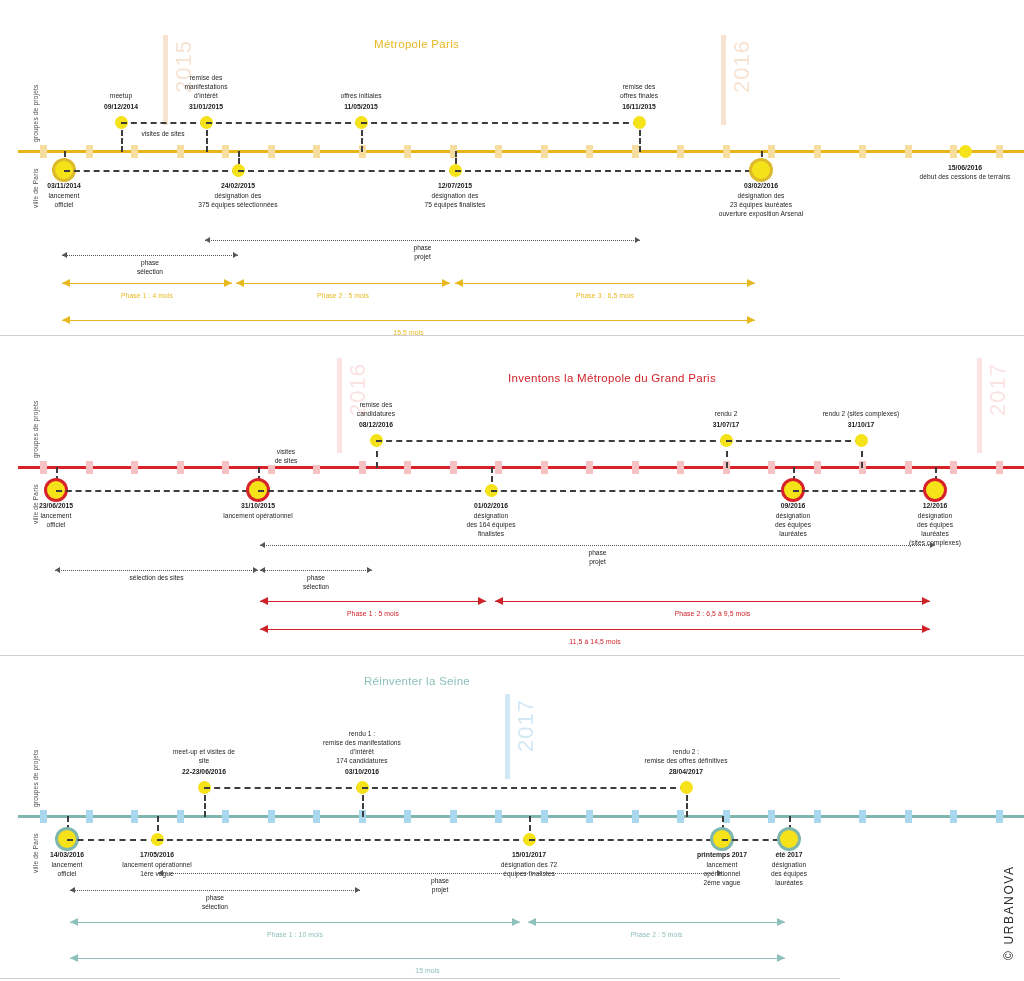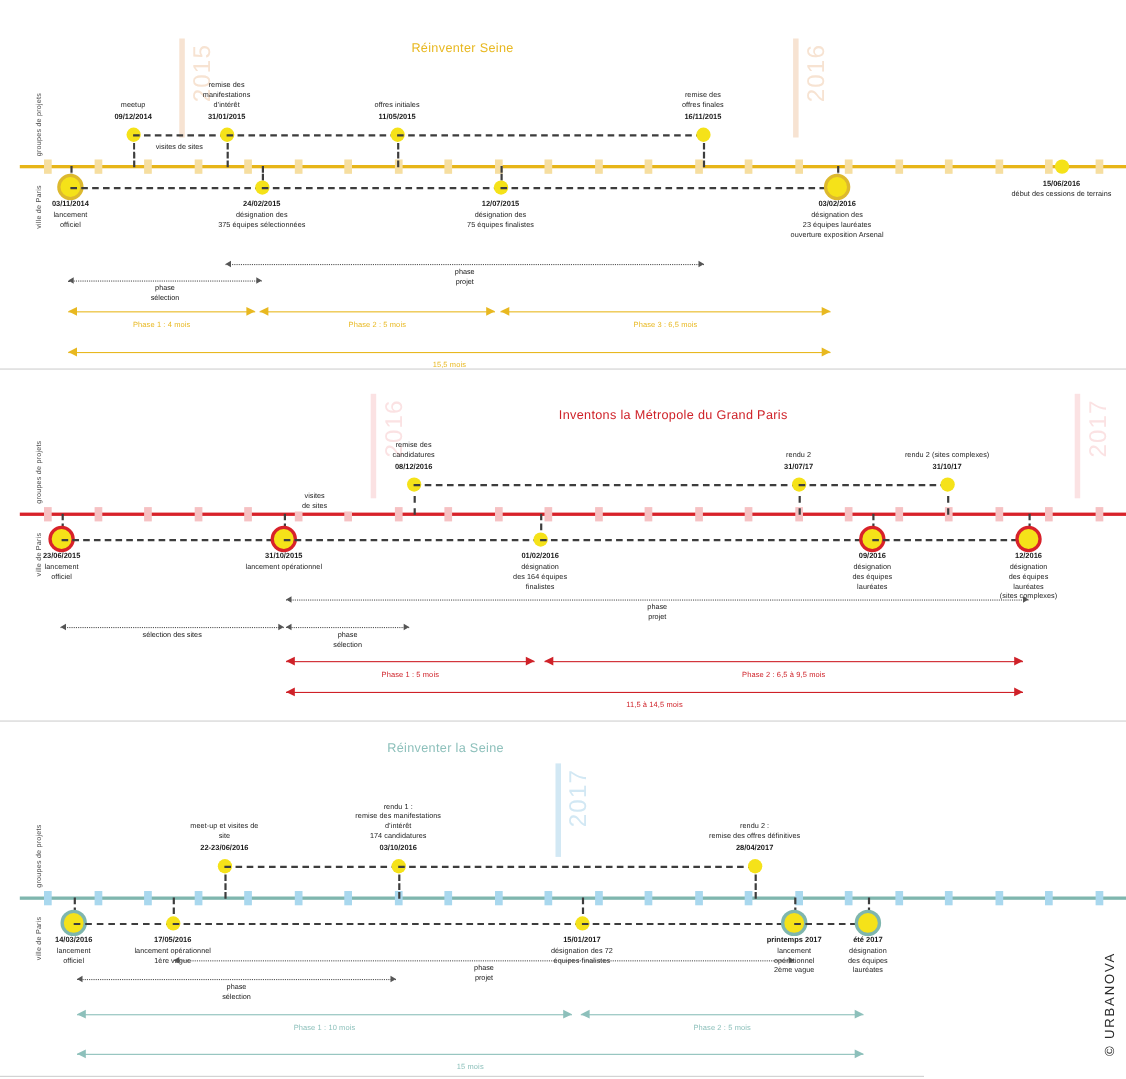--- a/index.html
+++ b/index.html
@@ -199,21 +199,21 @@
       <div class="rail-tick" style="left: 677px; top: 145px; background: rgb(246, 222, 160);"></div>
       <div class="rail-tick" style="left: 723px; top: 145px; background: rgb(246, 222, 160);"></div>
       <div class="rail-tick" style="left: 768px; top: 145px; background: rgb(246, 222, 160);"></div>
       <div class="rail-tick" style="left: 814px; top: 145px; background: rgb(246, 222, 160);"></div>
       <div class="rail-tick" style="left: 859px; top: 145px; background: rgb(246, 222, 160);"></div>
       <div class="rail-tick" style="left: 905px; top: 145px; background: rgb(246, 222, 160);"></div>
       <div class="rail-tick" style="left: 950px; top: 145px; background: rgb(246, 222, 160);"></div>
       <div class="rail-tick" style="left: 996px; top: 145px; background: rgb(246, 222, 160);"></div>
       <div class="side-label" style="left: 32px; top: 142px;">groupes de projets</div>
       <div class="side-label" style="left: 32px; top: 208px;">ville de Paris</div>
-      <div class="chart-title" style="left: 374px; top: 38px; color: rgb(232, 184, 32);">Réinventer Seine</div>
+      <div class="chart-title" style="left: 374px; top: 38px; color: rgb(232, 184, 32);">Métropole Paris</div>
       <div class="dash-v" style="left: 64px; top: 151px; height: 20px;"></div>
       <div class="node big ring-yellow" style="left: 55px; top: 161px;"></div>
       <div class="ev-date" style="left: -11px; width: 150px; top: 181px;">03/11/2014</div>
       <div class="ev-label" style="left: -11px; width: 150px; top: 191px;">lancement
 officiel</div>
       <div class="dash-v" style="left: 121px; top: 122px; height: 30px;"></div>
       <div class="node small" style="left: 114.5px; top: 115.5px;"></div>
       <div class="ev-label" style="left: 46px; width: 150px; top: 91px;">meetup</div>
       <div class="ev-date" style="left: 46px; width: 150px; top: 102px;">09/12/2014</div>
       <div class="dash-v" style="left: 206px; top: 122px; height: 30px;"></div>
@@ -412,21 +412,21 @@
       <div class="rail-tick" style="left: 677px; top: 154px; background: rgb(169, 216, 238);"></div>
       <div class="rail-tick" style="left: 723px; top: 154px; background: rgb(169, 216, 238);"></div>
       <div class="rail-tick" style="left: 768px; top: 154px; background: rgb(169, 216, 238);"></div>
       <div class="rail-tick" style="left: 814px; top: 154px; background: rgb(169, 216, 238);"></div>
       <div class="rail-tick" style="left: 859px; top: 154px; background: rgb(169, 216, 238);"></div>
       <div class="rail-tick" style="left: 905px; top: 154px; background: rgb(169, 216, 238);"></div>
       <div class="rail-tick" style="left: 950px; top: 154px; background: rgb(169, 216, 238);"></div>
       <div class="rail-tick" style="left: 996px; top: 154px; background: rgb(169, 216, 238);"></div>
       <div class="side-label" style="left: 32px; top: 151px;">groupes de projets</div>
       <div class="side-label" style="left: 32px; top: 217px;">ville de Paris</div>
-      <div class="chart-title" style="left: 352px; top: 19px; color: rgb(141, 192, 187);">Réinventer la Seine</div>
+      <div class="chart-title" style="left: 364px; top: 19px; color: rgb(141, 192, 187);">Réinventer la Seine</div>
       <div class="dash-v" style="left: 67px; top: 160px; height: 24px;"></div>
       <div class="node big ring-teal" style="left: 58px; top: 174px;"></div>
       <div class="ev-date" style="left: -8px; width: 150px; top: 194px;">14/03/2016</div>
       <div class="ev-label" style="left: -8px; width: 150px; top: 204px;">lancement
 officiel</div>
       <div class="dash-v" style="left: 157px; top: 160px; height: 24px;"></div>
       <div class="dash-h" style="left: 67px; width: 90px; top: 183px;"></div>
       <div class="node small" style="left: 150.5px; top: 176.5px;"></div>
       <div class="ev-date" style="left: 82px; width: 150px; top: 194px;">17/05/2016</div>
       <div class="ev-label" style="left: 82px; width: 150px; top: 204px;">lancement opérationnel

